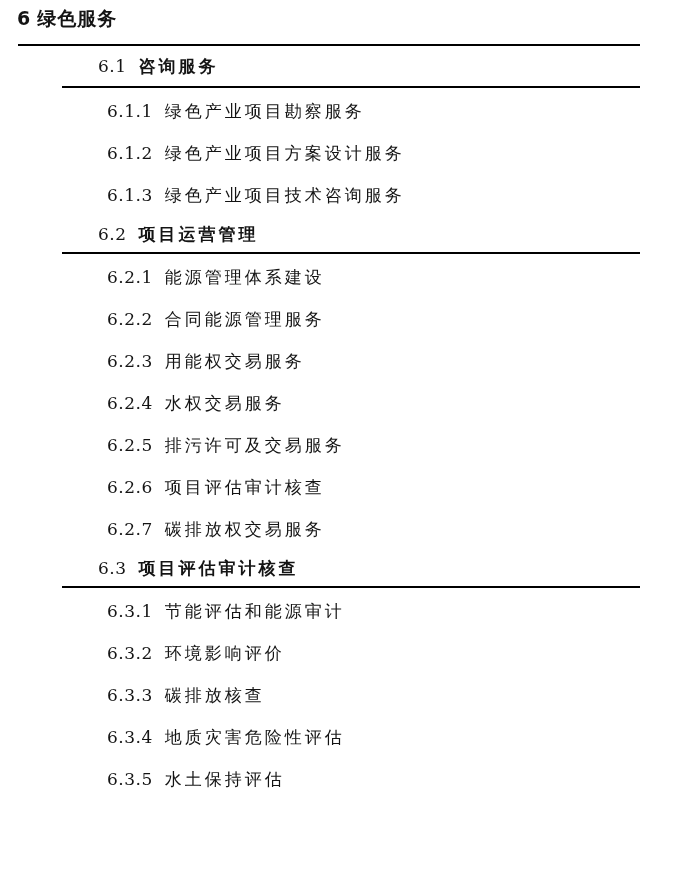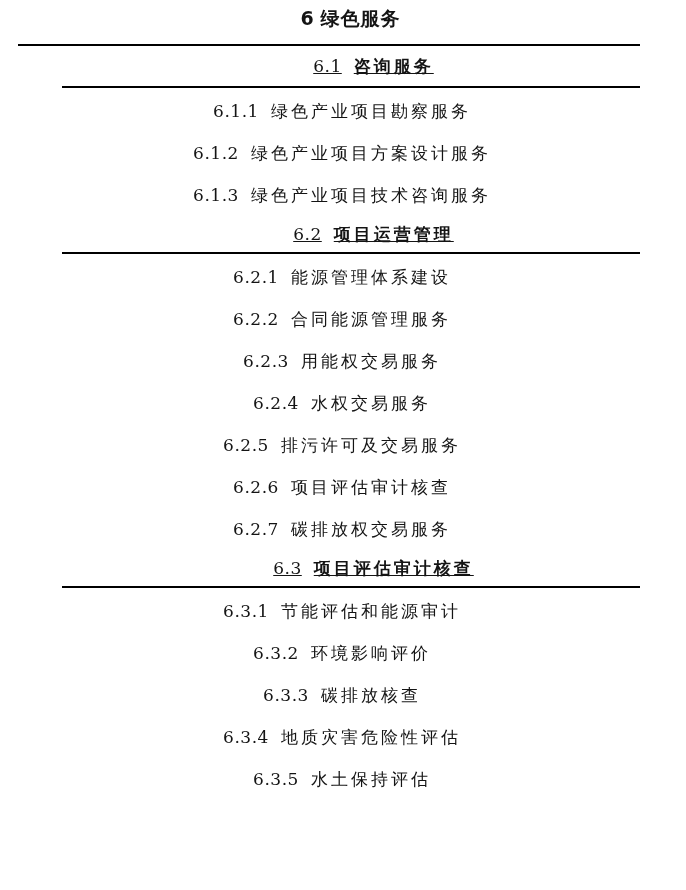--- a/index.html
+++ b/index.html
@@ -8,21 +8,21 @@
     --bg-color:#ffffff;
   }
   html,body{margin:0;padding:0;}
   body{
     width:686px;height:890px;
     background:var(--bg-color);
     overflow:hidden;
     font-family:"DejaVu Serif","Liberation Serif",serif;
     color:var(--text-color);
   }
-  .page{position:relative;width:684px;height:890px;text-align:center;}
+  .page{position:relative;width:684px;height:890px;}
 
   
   .doc-title{
     margin:0;
     padding:7px 0 0 17px;
     font-family:"DejaVu Sans","Liberation Sans",sans-serif;
     font-weight:bold;
     font-size:19px;
     line-height:22px;
     letter-spacing:1px;
@@ -30,28 +30,28 @@
   .doc-title .chap-num{margin-right:7px;letter-spacing:0;}
 
   
   .rule{height:2px;background:var(--rule-color);}
   .rule-top{margin:15px 0 0 18px;width:622px;}
   .section-rule{margin-left:62px;width:578px;margin-bottom:2px;}
 
   
   .row{white-space:nowrap;}
   .section-header{
-    margin-left:63px;
+    margin-left:98px;
     height:36px;line-height:36px;
     font-size:17px;
-    text-decoration:underline;
   }
   .section:first-child .section-header{height:40px;line-height:40px;}
   .section-header .txt{font-weight:bold;}
   .item{
+    margin-left:107px;
     height:42px;line-height:42px;
     font-size:17px;
   }
   .num{letter-spacing:0.5px;margin-right:12px;}
   .txt{letter-spacing:3px;}
 </style>
 </head>
 <body>
 
 <div class="page">

